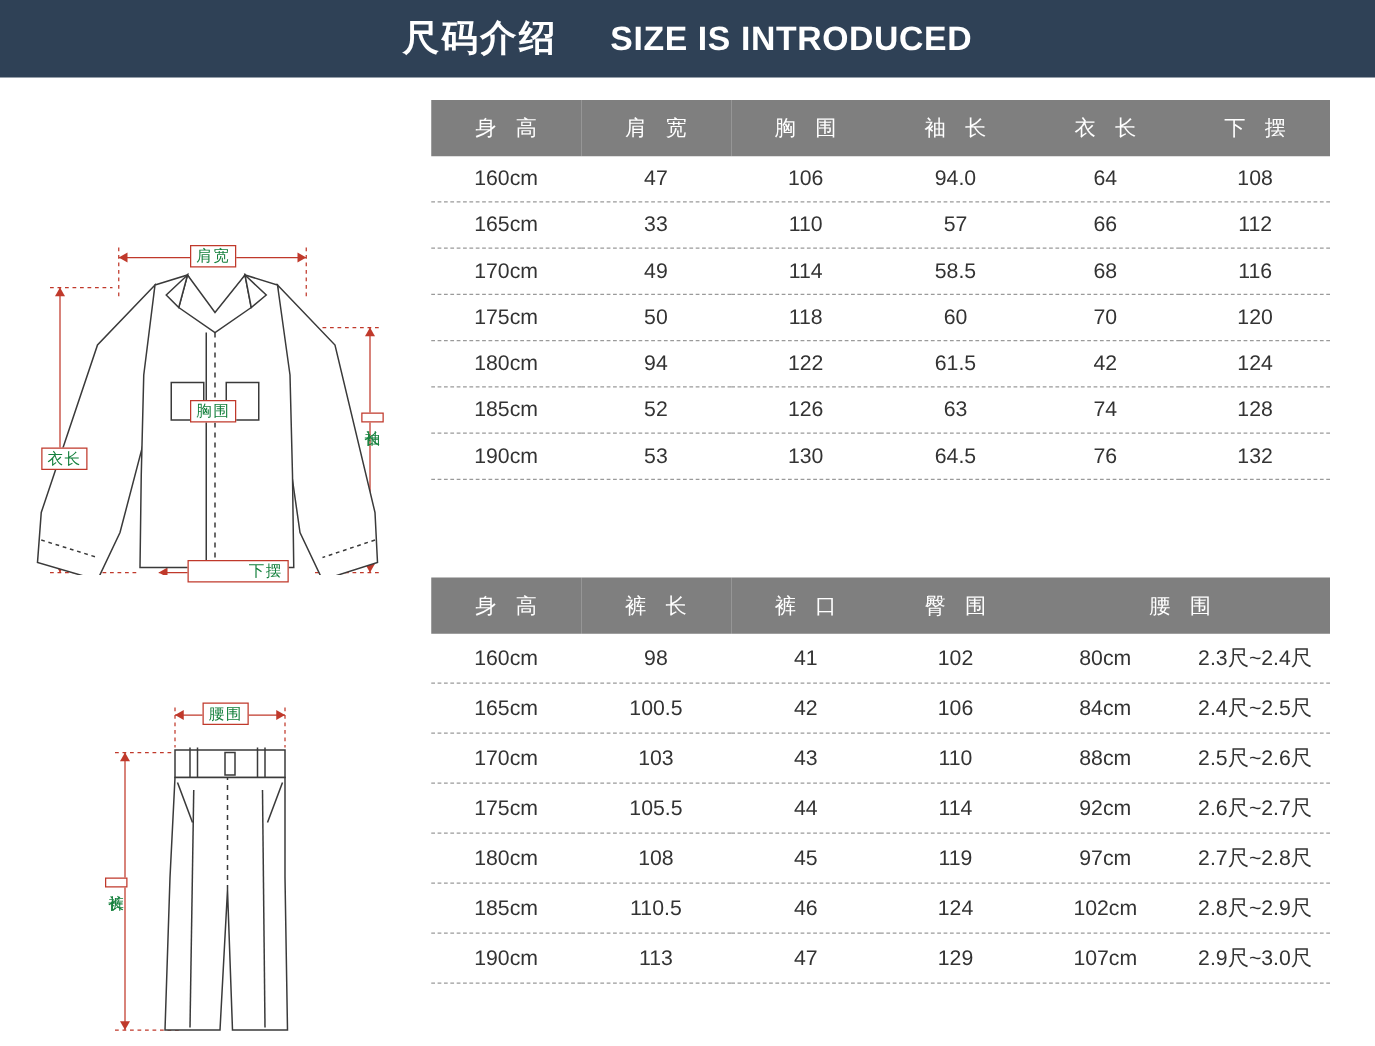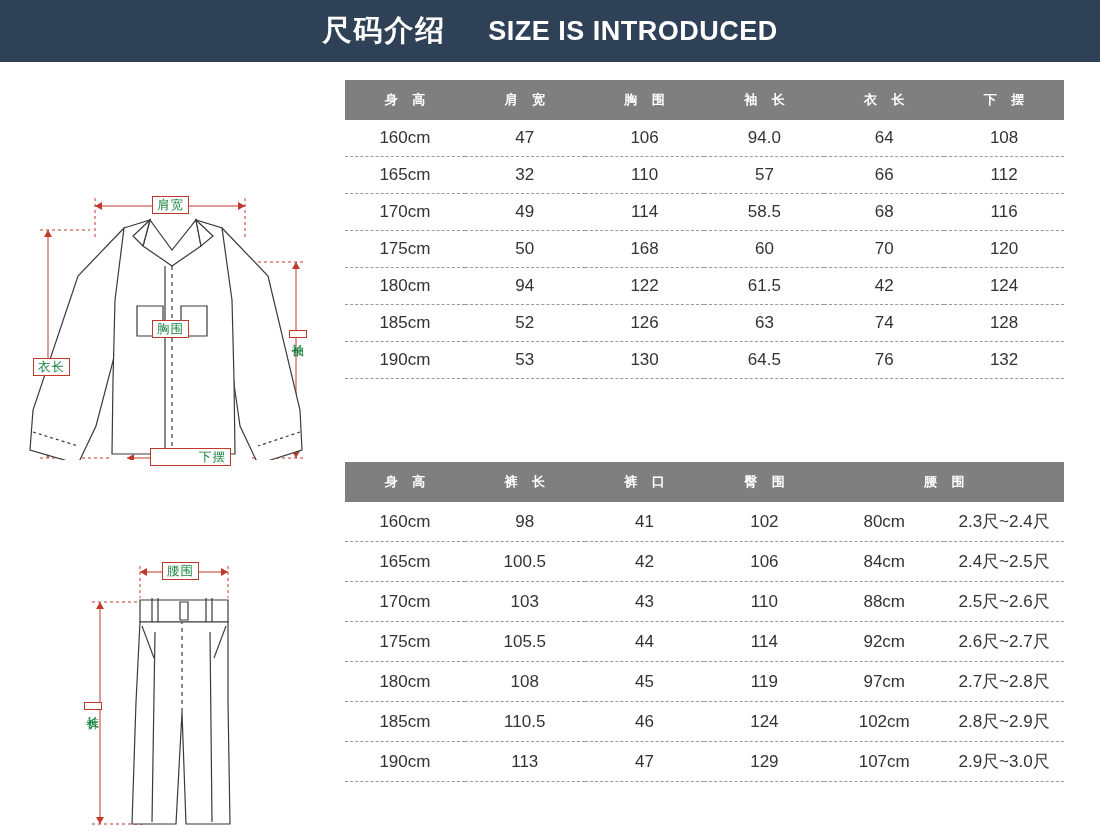--- a/index.html
+++ b/index.html
@@ -65,22 +65,22 @@
 
   
   table.size-table {
     border-collapse: collapse;
     width: 100%;
     table-layout: fixed;
   }
   table.size-table thead th {
     background: #7f7f7f;
     color: #ffffff;
-    font-size: 13px;
-    font-weight: bold;
+    font-size: 17px;
+    font-weight: normal;
     letter-spacing: 5px;
     padding: 11px 0 11px 5px;
     text-align: center;
     font-family: "DejaVu Sans", sans-serif;
   }
   table.size-table tbody td {
     text-align: center;
     font-size: 17px;
     color: #333;
     padding: 8px 0;
@@ -203,38 +203,38 @@
           <tr>
             <td>160cm</td>
             <td>47</td>
             <td>106</td>
             <td>94.0</td>
             <td>64</td>
             <td>108</td>
           </tr>
           <tr>
             <td>165cm</td>
-            <td>32</td>
+            <td>33</td>
             <td>110</td>
             <td>57</td>
             <td>66</td>
             <td>112</td>
           </tr>
           <tr>
             <td>170cm</td>
             <td>49</td>
             <td>114</td>
             <td>58.5</td>
             <td>68</td>
             <td>116</td>
           </tr>
           <tr>
             <td>175cm</td>
             <td>50</td>
-            <td>168</td>
+            <td>118</td>
             <td>60</td>
             <td>70</td>
             <td>120</td>
           </tr>
           <tr>
             <td>180cm</td>
             <td>94</td>
             <td>122</td>
             <td>61.5</td>
             <td>42</td>

